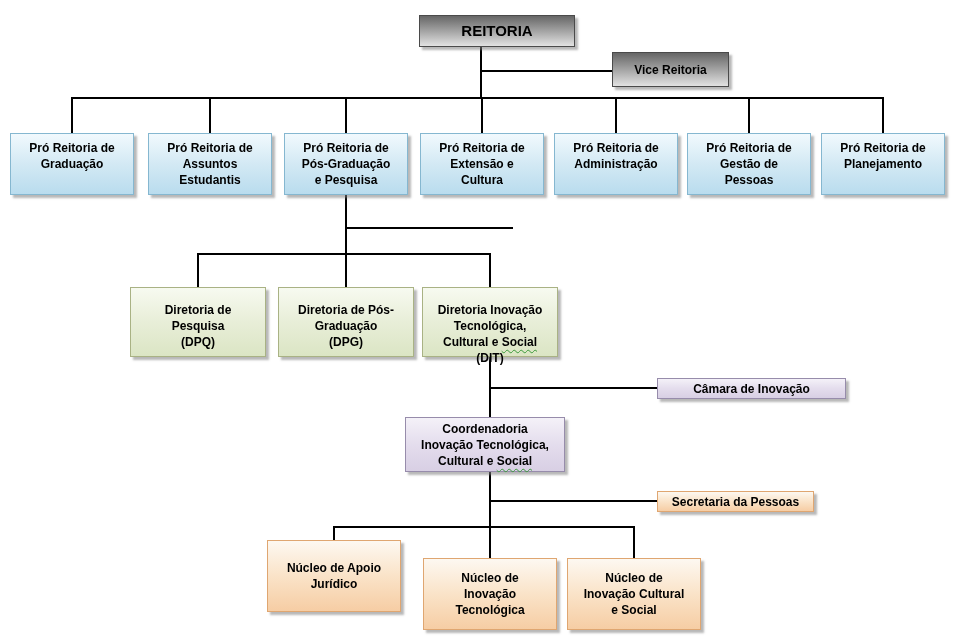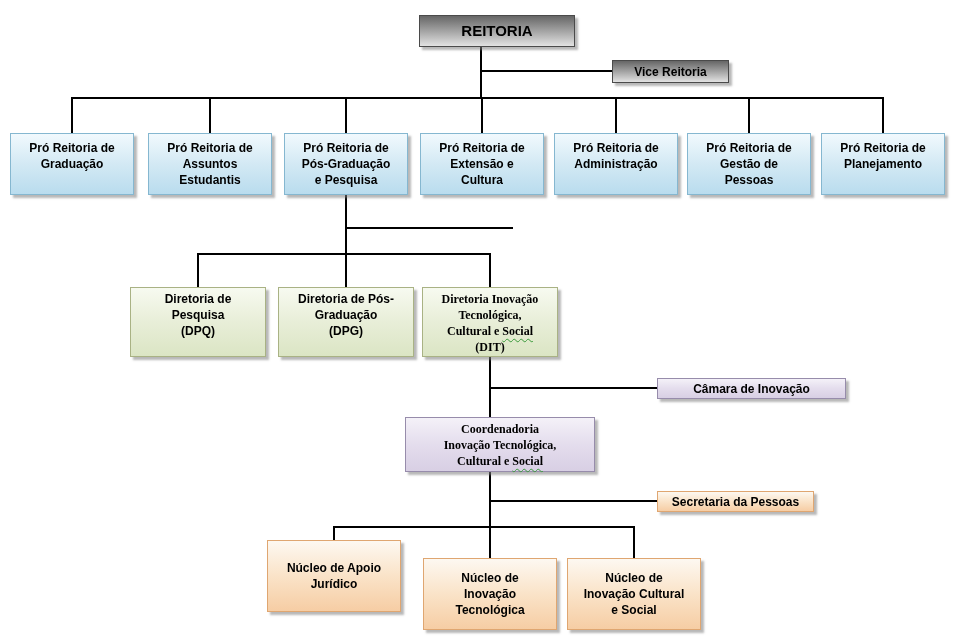--- a/index.html
+++ b/index.html
@@ -10,26 +10,26 @@
   .line{position:absolute;background:#000;}
   .box{
     position:absolute;box-sizing:border-box;display:flex;flex-direction:column;
     justify-content:flex-start;align-items:center;text-align:center;
     font-weight:bold;color:#000;font-size:12px;line-height:16px;
     box-shadow:3px 3px 2px rgba(125,125,125,0.55);
   }
   .box.vcenter{justify-content:center;}
   .gray{background:linear-gradient(to bottom,#666666 0%,#9d9d9d 45%,#e2e2e2 100%);border:1px solid #4a4a4a;}
   .blue{background:linear-gradient(to bottom,#f1f9fd 0%,#d3e9f4 50%,#b9dcee 100%);border:1px solid #85b7d0;padding-top:6px;}
-  .green{background:linear-gradient(to bottom,#f7faf0 0%,#e8eed8 50%,#dbe5c4 100%);border:1px solid #a9b284;padding-top:3px;}
+  .green{background:linear-gradient(to bottom,#f7faf0 0%,#e8eed8 50%,#dbe5c4 100%);border:1px solid #a9b284;padding-top:14px;}
   .purple{background:linear-gradient(to bottom,#f4f1f8 0%,#e4dded 50%,#d8cfe4 100%);border:1px solid #978cab;}
   .orange{background:linear-gradient(to bottom,#fdf8f1 0%,#fae3c8 50%,#f6cda4 100%);border:1px solid #dfa671;}
   .root-title{font-size:15px;}
   [data-bind-lines]{white-space:pre-line;display:block;}
-  .blk{display:block;font-family:Liberation Serif, serif;}
+  .blk{display:block;}
   .wavy{
     text-decoration-line:underline;
     text-decoration-style:wavy;
     text-decoration-color:#3a9a3a;
     text-decoration-thickness:1px;
     text-underline-offset:3px;
   }
 </style>
 </head>
 <body>
@@ -56,21 +56,21 @@
   <div class="line" style="left:490px;top:387px;width:167px;height:2px"></div>
   <div class="line" style="left:489px;top:472px;width:2px;height:86px"></div>
   <div class="line" style="left:490px;top:500px;width:167px;height:2px"></div>
   <div class="line" style="left:333px;top:526px;width:302px;height:2px"></div>
   <div class="line" style="left:333px;top:528px;width:2px;height:30px"></div>
   <div class="line" style="left:633px;top:528px;width:2px;height:30px"></div>
 
   <div class="box gray vcenter" style="left:419px;top:15px;width:156px;height:32px">
     <span class="root-title" data-bind="root.label">REITORIA</span>
   </div>
-  <div class="box gray vcenter" style="left:612px;top:60px;width:117px;height:23px">
+  <div class="box gray vcenter" style="left:612px;top:52px;width:117px;height:35px">
     <span data-bind="vice_reitoria.label">Vice Reitoria</span>
   </div>
 
   <div class="box blue" style="left:10px;top:133px;width:124px;height:62px">
     <span data-bind-lines="pro_reitorias.0.lines">Pró Reitoria de
 Graduação</span>
   </div>
   <div class="box blue" style="left:148px;top:133px;width:124px;height:62px">
     <span data-bind-lines="pro_reitorias.1.lines">Pró Reitoria de
 Assuntos
@@ -115,21 +115,21 @@
     <span class="blk" data-bind="diretorias.2.line1">Diretoria Inovação</span>
     <span class="blk" data-bind="diretorias.2.line2">Tecnológica,</span>
     <span class="blk"><span data-bind="diretorias.2.line3_pre">Cultural e </span><span class="wavy" data-bind="diretorias.2.line3_wavy">Social</span></span>
     <span class="blk" data-bind="diretorias.2.line4">(DIT)</span>
   </div>
 
   <div class="box purple vcenter" style="left:657px;top:378px;width:189px;height:21px">
     <span data-bind="camara.label">Câmara de Inovação</span>
   </div>
 
-  <div class="box purple vcenter" style="left:405px;top:417px;width:190px;height:55px">
+  <div class="box purple vcenter" style="left:405px;top:417px;width:160px;height:55px">
     <span class="blk" data-bind="coordenadoria.line1">Coordenadoria</span>
     <span class="blk" data-bind="coordenadoria.line2">Inovação Tecnológica,</span>
     <span class="blk"><span data-bind="coordenadoria.line3_pre">Cultural e </span><span class="wavy" data-bind="coordenadoria.line3_wavy">Social</span></span>
   </div>
 
   <div class="box orange vcenter" style="left:657px;top:491px;width:157px;height:21px">
     <span data-bind="secretaria.label">Secretaria da Pessoas</span>
   </div>
 
   <div class="box orange vcenter" style="left:267px;top:540px;width:134px;height:72px">

